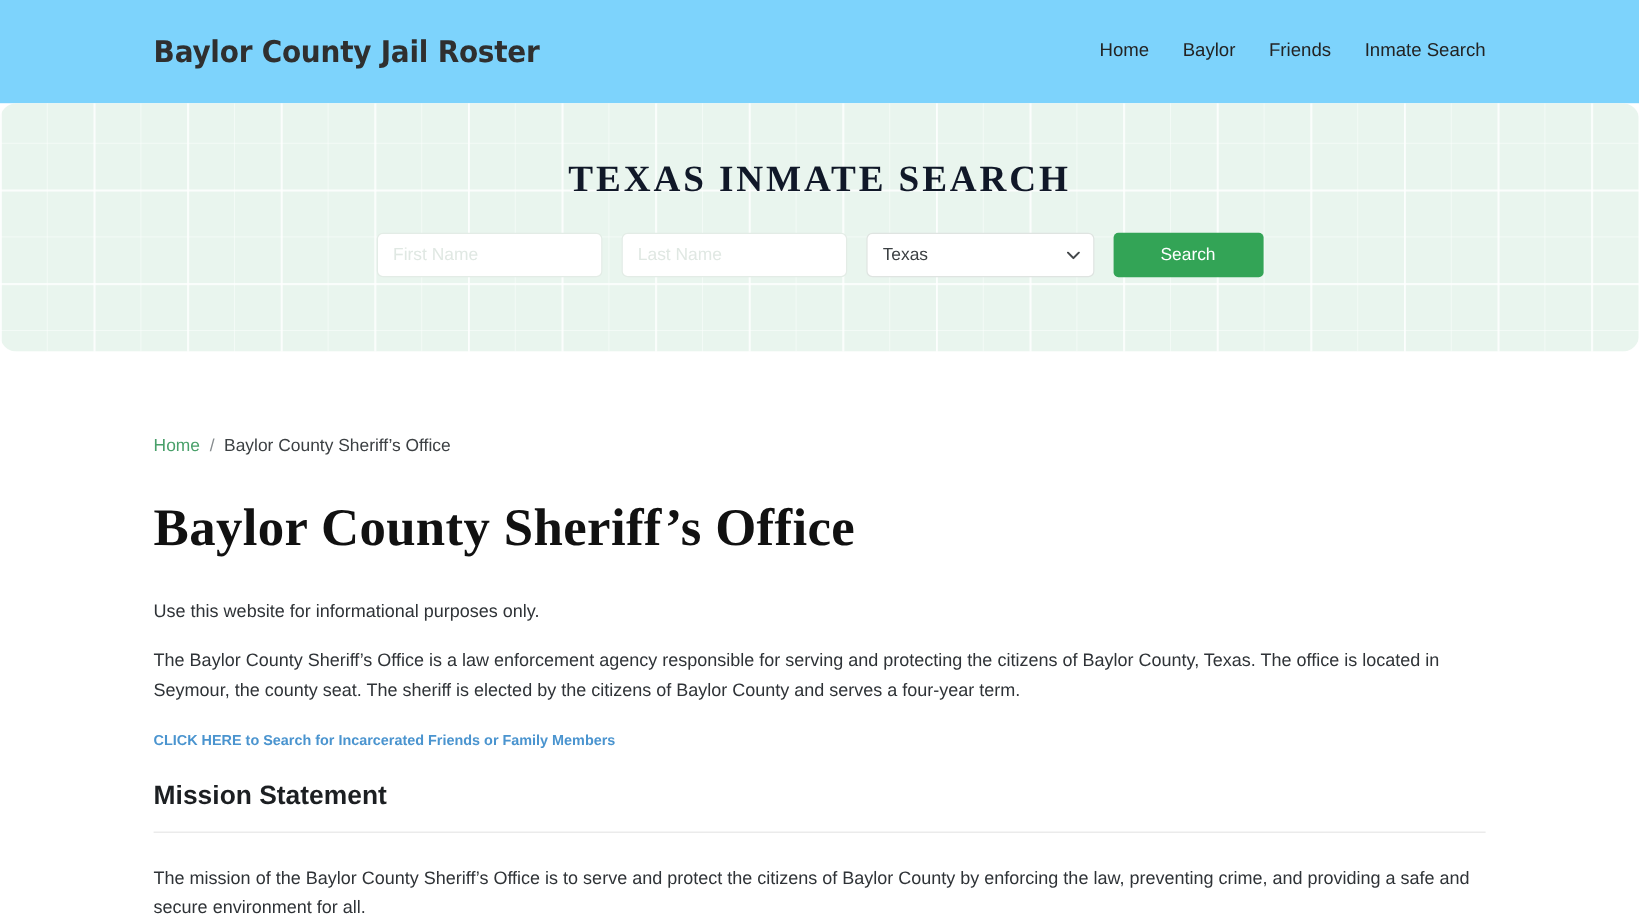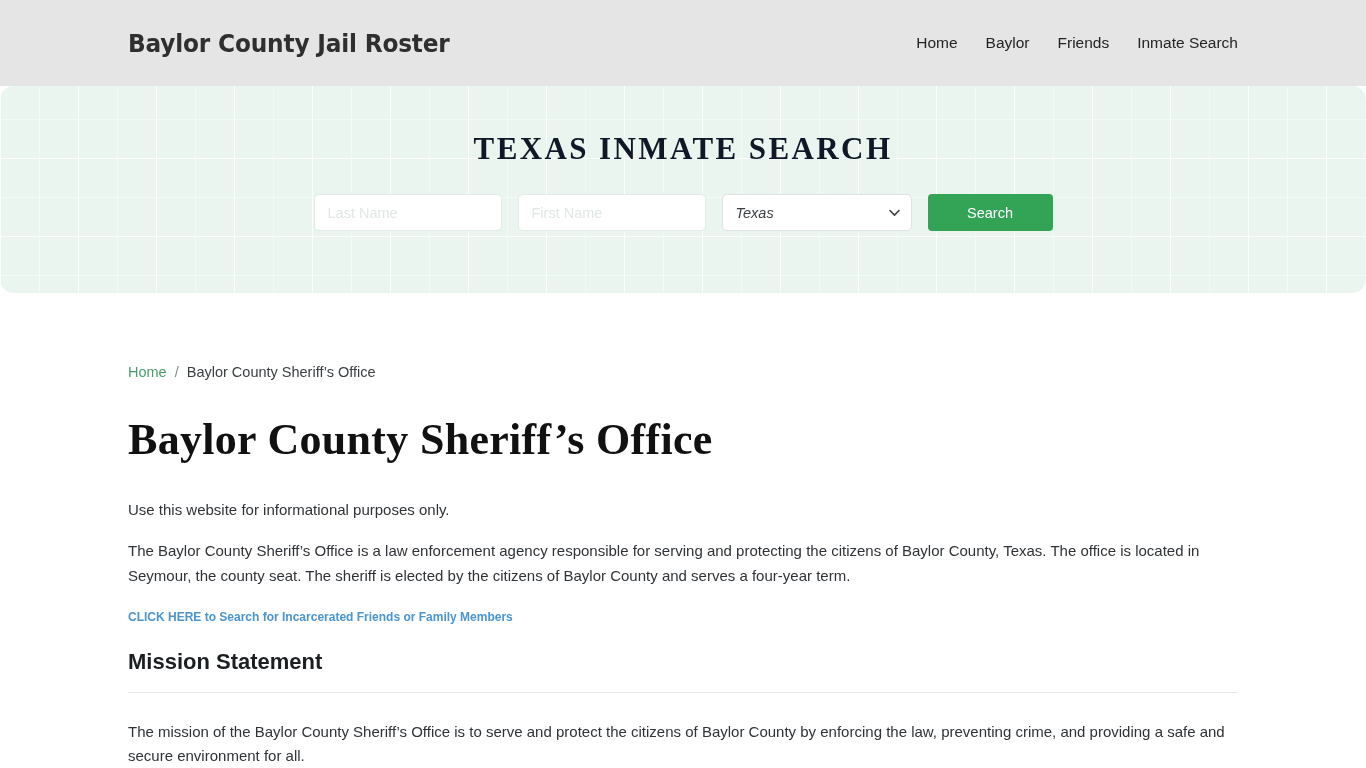--- a/index.html
+++ b/index.html
@@ -14,21 +14,21 @@
   }
   body {
     font-family: "Liberation Sans", sans-serif;
     color: #2b2b2b;
     -webkit-font-smoothing: antialiased;
   }
 
   
   .site-header {
     height: 86px;
-    background: #e5e5e5;
+    background: #7dd3fc;
     display: flex;
     align-items: center;
     justify-content: space-between;
     padding: 0 128px;
   }
   .brand {
     font-family: "DejaVu Sans", sans-serif;
     font-weight: bold;
     font-size: 25px;
     letter-spacing: -0.2px;
@@ -111,21 +111,20 @@
     font-size: 14.5px;
     color: #3c4043;
     background: #ffffff;
     border: 1px solid #dfe4e1;
     border-radius: 5px;
     outline: none;
     -webkit-appearance: none;
     -moz-appearance: none;
     appearance: none;
     cursor: pointer;
-    font-style: italic;
   }
   .select-chevron {
     position: absolute;
     right: 12px;
     top: 50%;
     transform: translateY(-50%);
     pointer-events: none;
     display: block;
     width: 11px;
     height: 7px;
@@ -225,22 +224,22 @@
     <a href="#">Home</a>
     <a href="#">Baylor</a>
     <a href="#">Friends</a>
     <a href="#">Inmate Search</a>
   </nav>
 </header>
 
 <section class="hero">
   <h1 class="hero-title">TEXAS INMATE SEARCH</h1>
   <form class="search-form">
+    <input type="text" placeholder="First Name" style="">
     <input type="text" placeholder="Last Name" style="">
-    <input type="text" placeholder="First Name" style="">
     <div class="select-wrap">
       <select>
         <option>Texas</option>
       </select>
       <svg class="select-chevron" viewBox="0 0 11 7">
         <path d="M1 1 L5.5 5.6 L10 1" fill="none" stroke="#44484b" stroke-width="1.7" stroke-linecap="round" stroke-linejoin="round"></path>
       </svg>
     </div>
     <button class="btn-search" type="submit">Search</button>
   </form>

